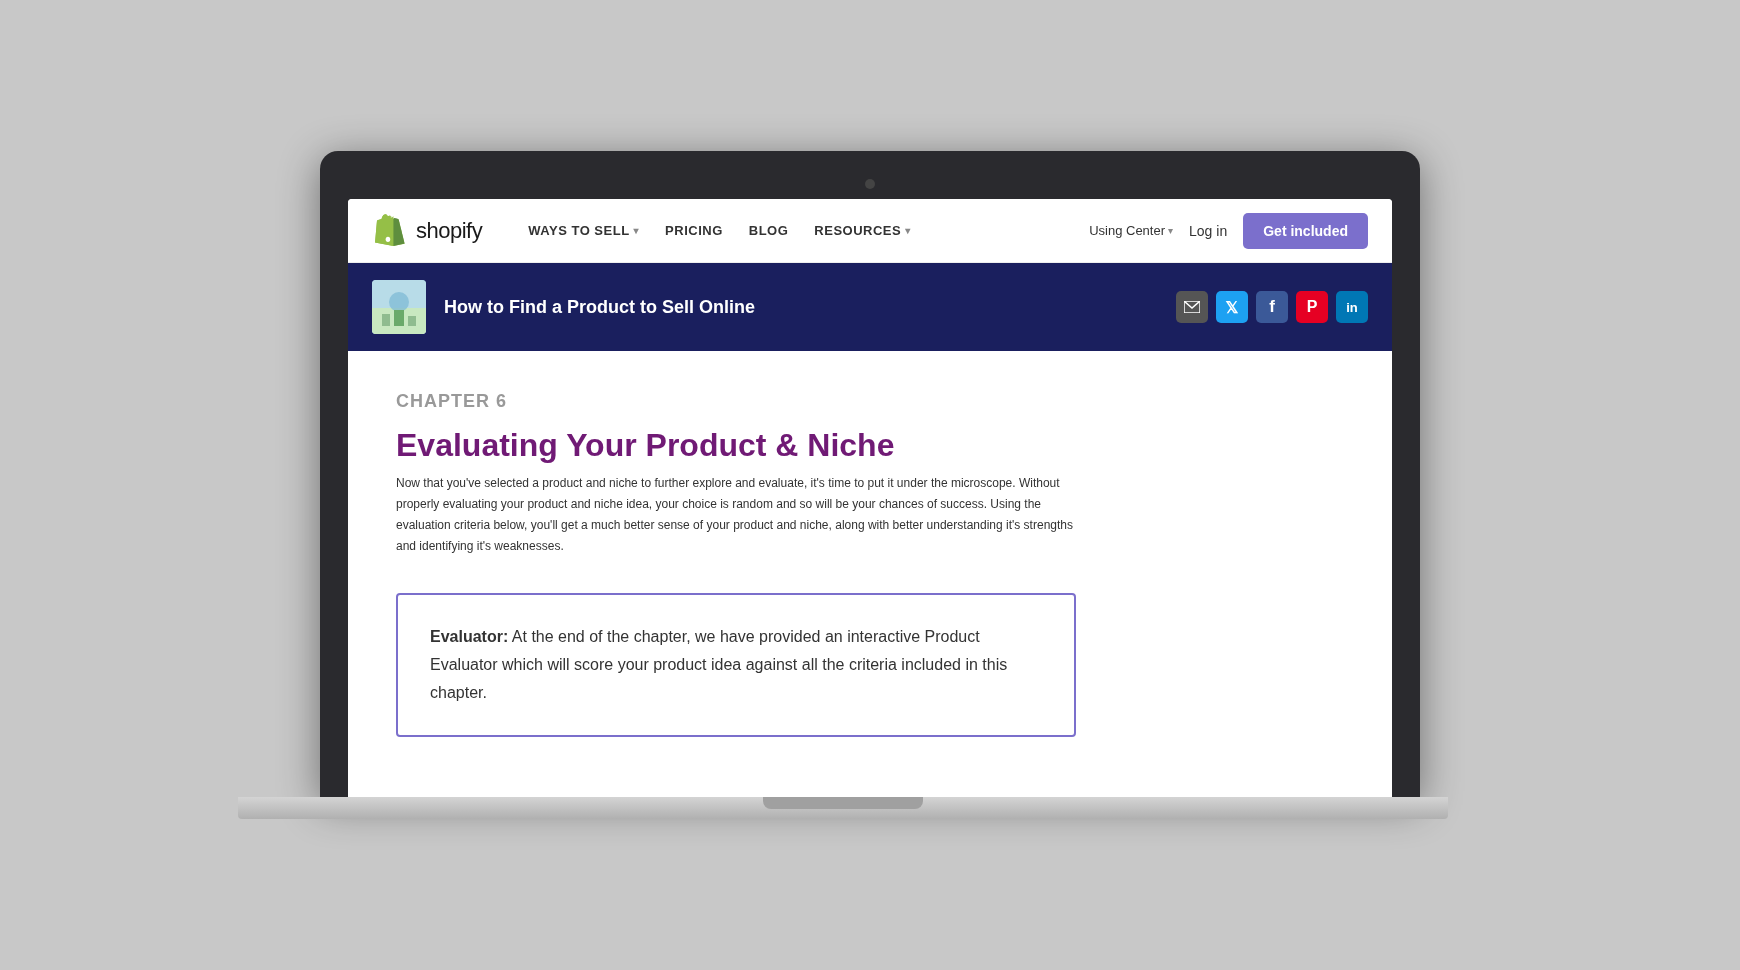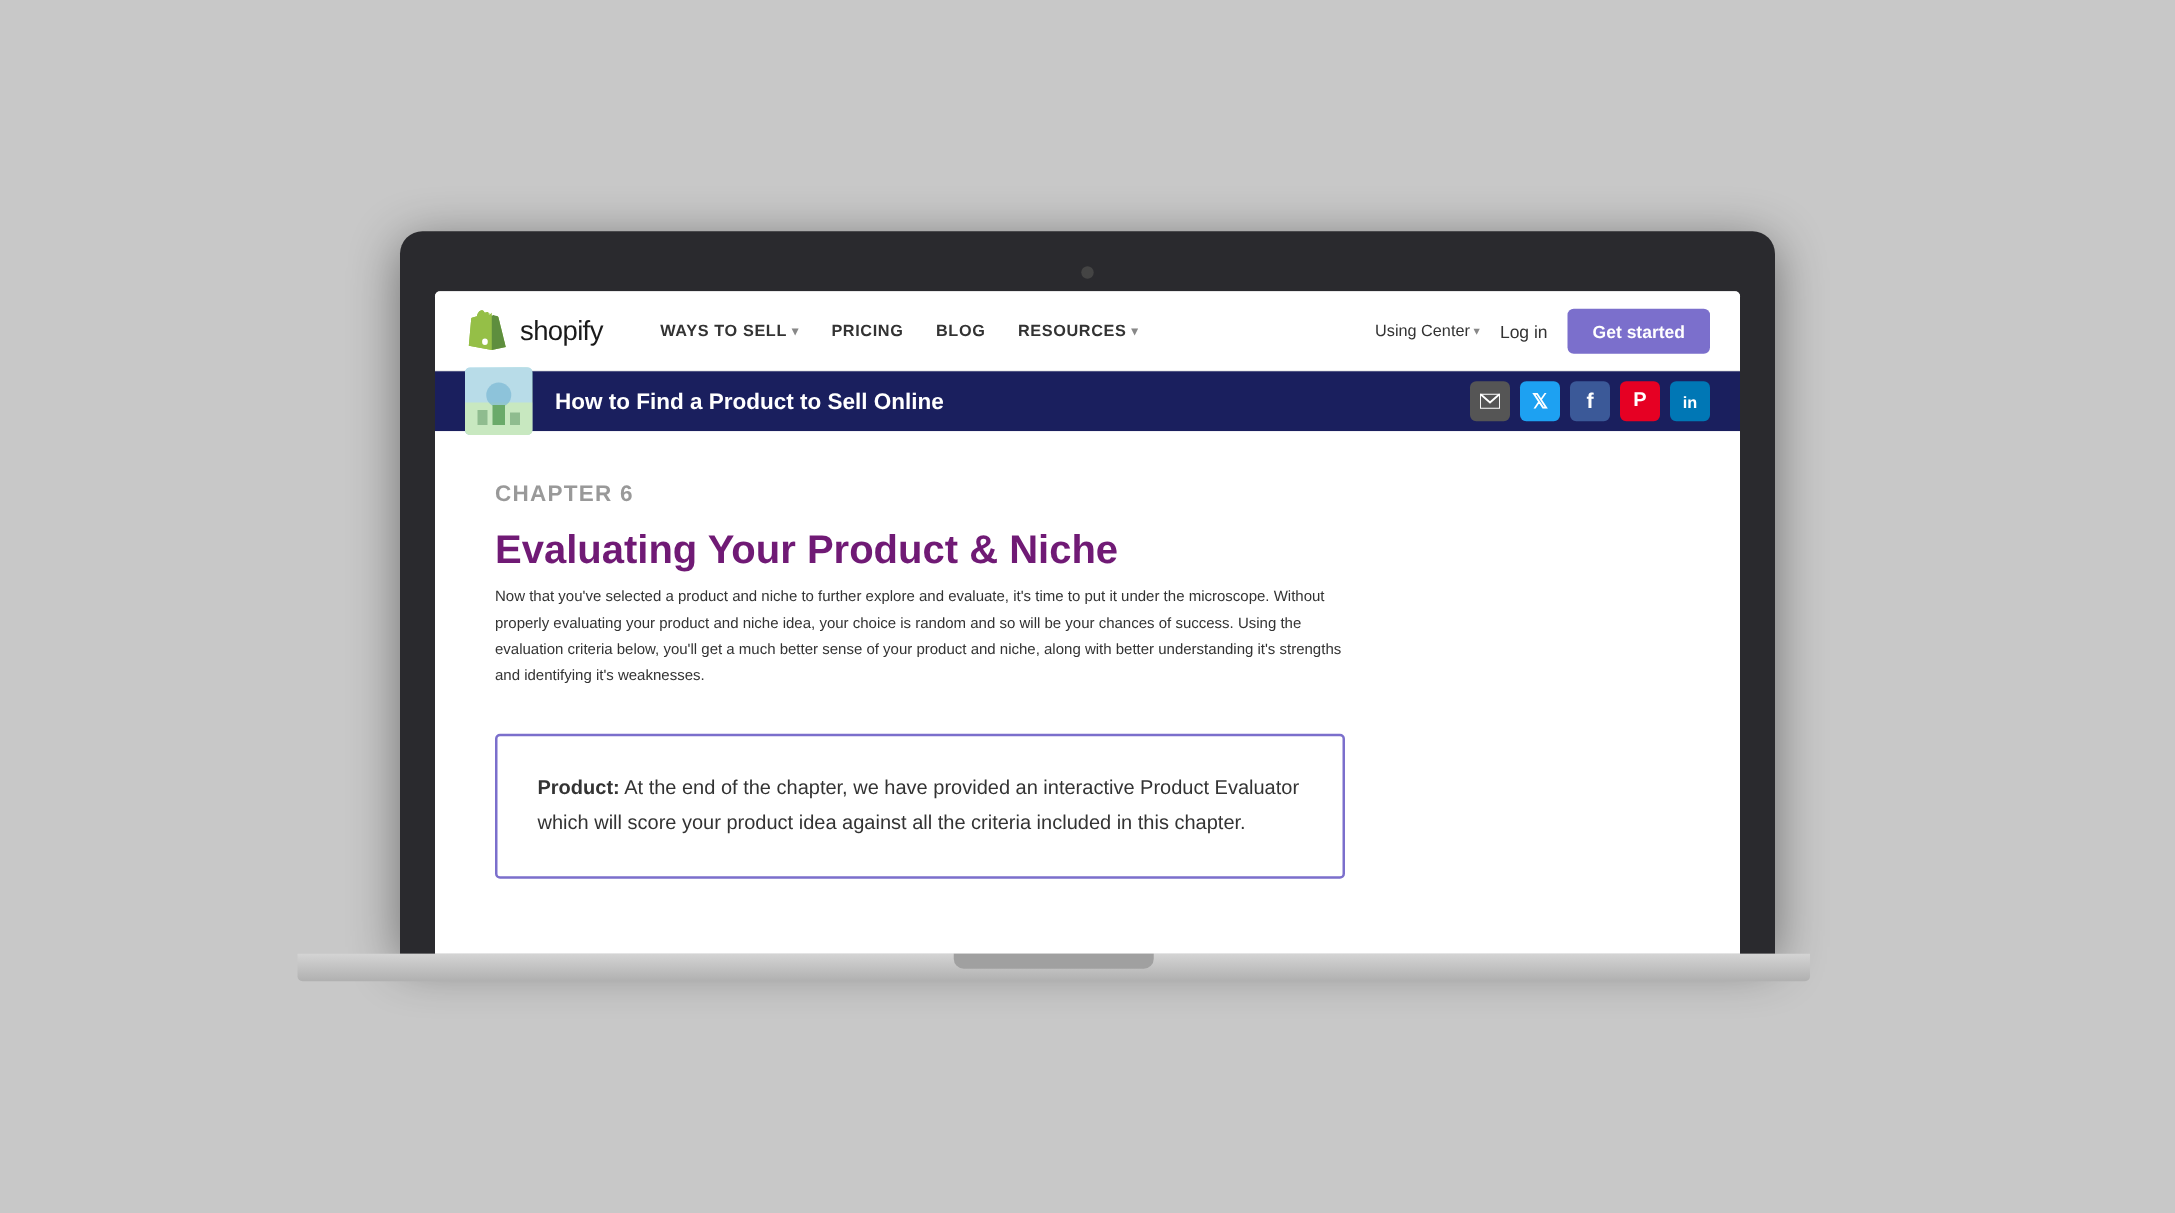--- a/index.html
+++ b/index.html
@@ -147,21 +147,21 @@
       cursor: pointer;
       border: none;
     }
 
     
     .banner {
       background: #1a1f5e;
       display: flex;
       align-items: center;
       padding: 0 24px;
-      height: 48px;
+      height: 88px;
     }
 
     .banner-thumb {
       width: 54px;
       height: 54px;
       border-radius: 4px;
       overflow: hidden;
       flex-shrink: 0;
       margin-right: 18px;
       background: linear-gradient(135deg, #a8d8ea 0%, #7bc4d4 40%, #c9e8c3 80%);
@@ -285,21 +285,21 @@
             <span class="caret">▾</span>
           </div>
         </div>
 
         <div class="nav-right">
           <div class="nav-help">
             <span>Using Center</span>
             <span style="font-size:10px;color:#888;">▾</span>
           </div>
           <div class="nav-login">Log in</div>
-          <button class="nav-cta">Get started</button>
+          <button class="nav-cta">Get included</button>
         </div>
       </nav>
 
       <div class="banner">
         <div class="banner-thumb">
           <svg width="54" height="54" viewBox="0 0 54 54" xmlns="http://www.w3.org/2000/svg">
             <rect width="54" height="54" fill="#b8dce8"></rect>
             <rect x="0" y="28" width="54" height="26" fill="#c8e8c0"></rect>
             <circle cx="27" cy="22" r="10" fill="#7ab8d4" opacity="0.7"></circle>
             <rect x="10" y="34" width="8" height="12" fill="#8fbc8f"></rect>
@@ -329,21 +329,21 @@
           </div>
         </div>
       </div>
 
       <div class="main-content">
         <div class="chapter-label">CHAPTER 6</div>
         <h1 class="chapter-title">Evaluating Your Product &amp; Niche</h1>
         <p class="chapter-body">Now that you've selected a product and niche to further explore and evaluate, it's time to put it under the microscope. Without properly evaluating your product and niche idea, your choice is random and so will be your chances of success. Using the evaluation criteria below, you'll get a much better sense of your product and niche, along with better understanding it's strengths and identifying it's weaknesses.</p>
         <div class="resource-box">
           <p class="resource-text">
-            <strong>Product:</strong><span> At the end of the chapter, we have provided an interactive Product Evaluator which will score your product idea against all the criteria included in this chapter.</span>
+            <strong>Evaluator:</strong><span> At the end of the chapter, we have provided an interactive Product Evaluator which will score your product idea against all the criteria included in this chapter.</span>
           </p>
         </div>
       </div>
 
     </div>
   </div>
   <div class="laptop-base"></div>
 </div>
 
 </body></html>

